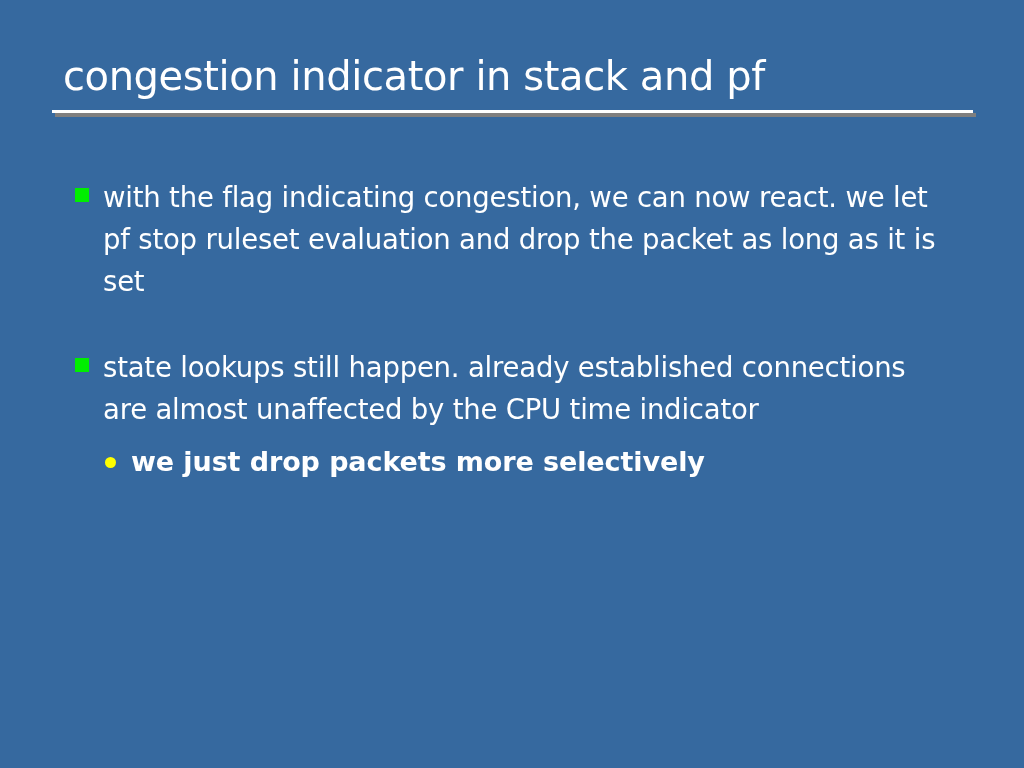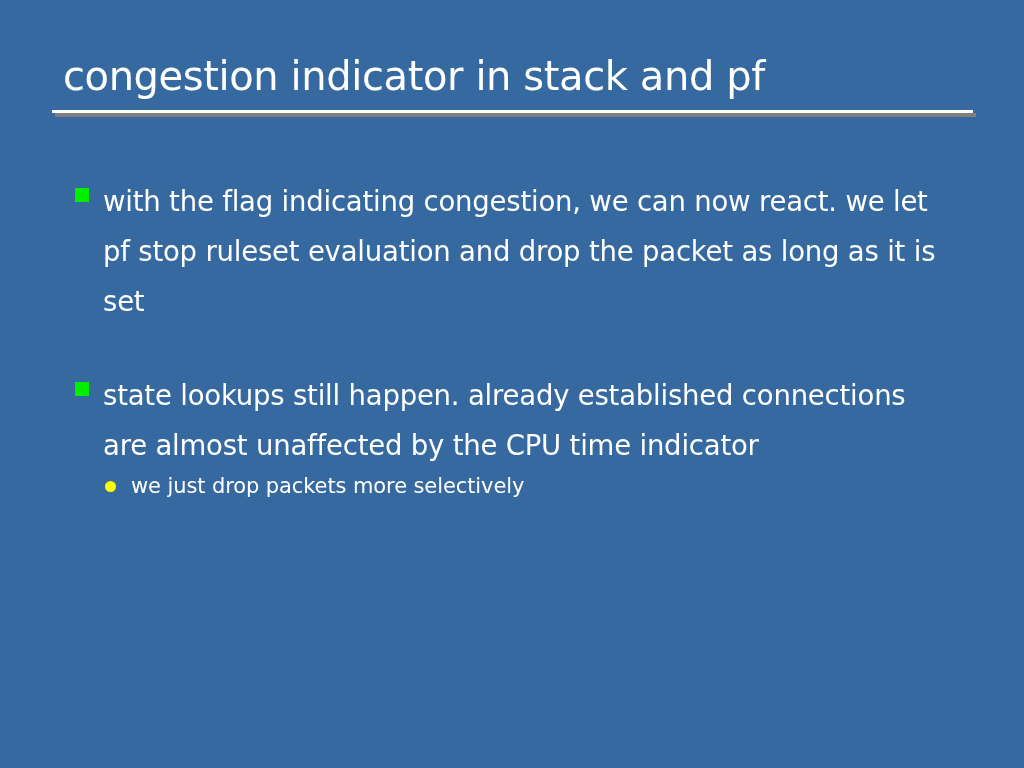--- a/index.html
+++ b/index.html
@@ -61,21 +61,21 @@
     left: 72px;
     top: 176px;
     width: 900px;
   }
 
   .bullet-l1 {
     position: relative;
     padding-left: 31px;
     color: #ffffff;
     font-size: 27.5px;
-    line-height: 50px;
+    line-height: 42px;
     letter-spacing: -0.2px;
   }
   .bullet-l1 .marker {
     position: absolute;
     left: 3px;
     top: 12px;
     width: 14px;
     height: 14px;
     background: #00ee00;
   }
@@ -85,24 +85,25 @@
   }
 
   .spacer {
     height: 44px;
   }
 
   .bullet-l2 {
     position: relative;
     padding-left: 59px;
     color: #ffffff;
-    font-size: 21px;
+    font-size: 27px;
     line-height: 32px;
     letter-spacing: -0.1px;
-    margin-top: 0;
+    margin-top: 16px;
+    font-weight: bold;
   }
   .bullet-l2 .marker {
     position: absolute;
     left: 33px;
     top: 11px;
     width: 11px;
     height: 11px;
     border-radius: 50%;
     background: #ffff00;
   }

